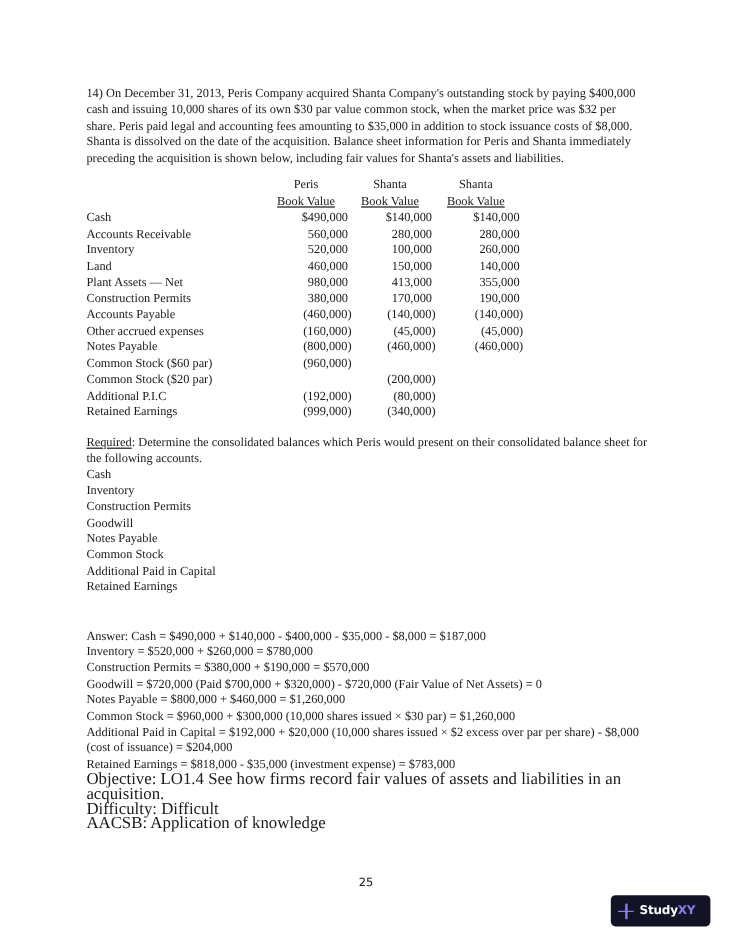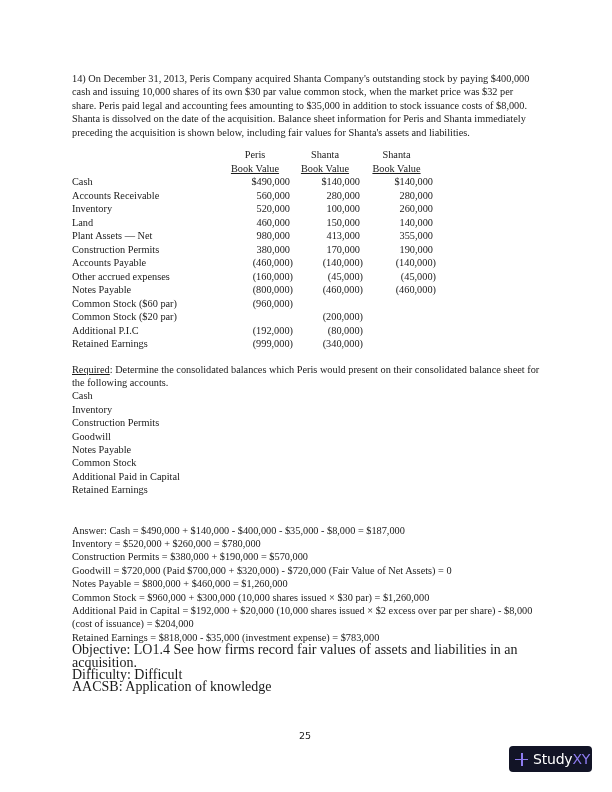--- a/index.html
+++ b/index.html
@@ -22,21 +22,21 @@
   .list div { margin: 0; }
   .answer { margin-top: 27px; }
   .small { font-size: 14px; line-height: 12.3px; }
   .pagenum { position: absolute; left: 299px; top: 730px; font-family: "DejaVu Sans", sans-serif; font-size: 9.5px; color: #222; text-align: center; }
   .badge { position: absolute; left: 509px; top: 746px; width: 83px; height: 26px; background: #121426; border-radius: 4px;
            display: flex; align-items: center; box-sizing: border-box; padding-left: 6px; }
   .badge .plus { position: relative; width: 13px; height: 13px; margin-right: 5px; }
   .badge .plus::before, .badge .plus::after { content: ""; position: absolute; background: #8e7cf0; }
   .badge .plus::before { left: 6px; top: 0; width: 1.5px; height: 13px; }
   .badge .plus::after { left: 0; top: 6px; width: 13px; height: 1.5px; }
-  .badge .brand { font-family: "DejaVu Sans", sans-serif; font-weight: normal; font-size: 14px; color: #ffffff; letter-spacing: -0.2px; }
+  .badge .brand { font-family: "DejaVu Sans", sans-serif; font-weight: bold; font-size: 10px; color: #ffffff; letter-spacing: -0.2px; }
   .badge .brand .accent { color: #8e7cf0; }
 </style>
 </head>
 <body>
 
 <div class="page">
   <p class="para intro">14) On December 31, 2013, Peris Company acquired Shanta Company's outstanding stock by paying $400,000 cash and issuing 10,000 shares of its own $30 par value common stock, when the market price was $32 per share. Peris paid legal and accounting fees amounting to $35,000 in addition to stock issuance costs of $8,000. Shanta is dissolved on the date of the acquisition. Balance sheet information for Peris and Shanta immediately preceding the acquisition is shown below, including fair values for Shanta's assets and liabilities.</p>
 
   <table class="bs">
     <tbody id="bs-body">

